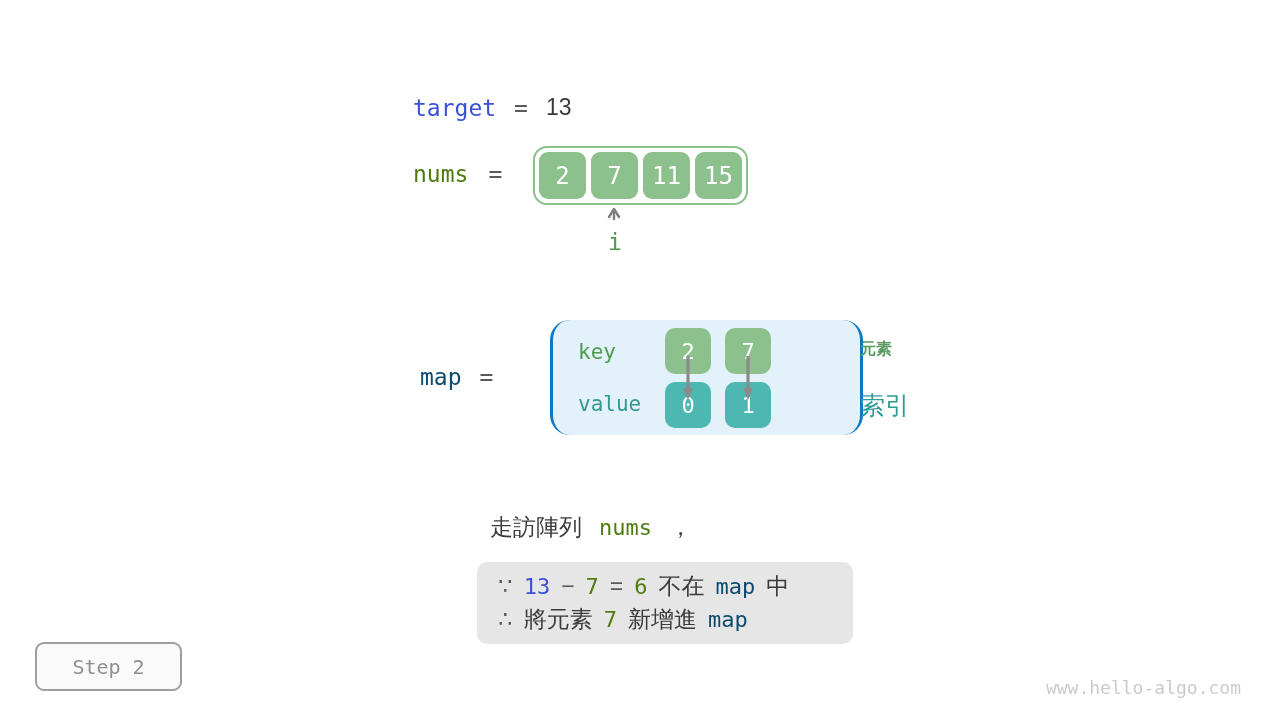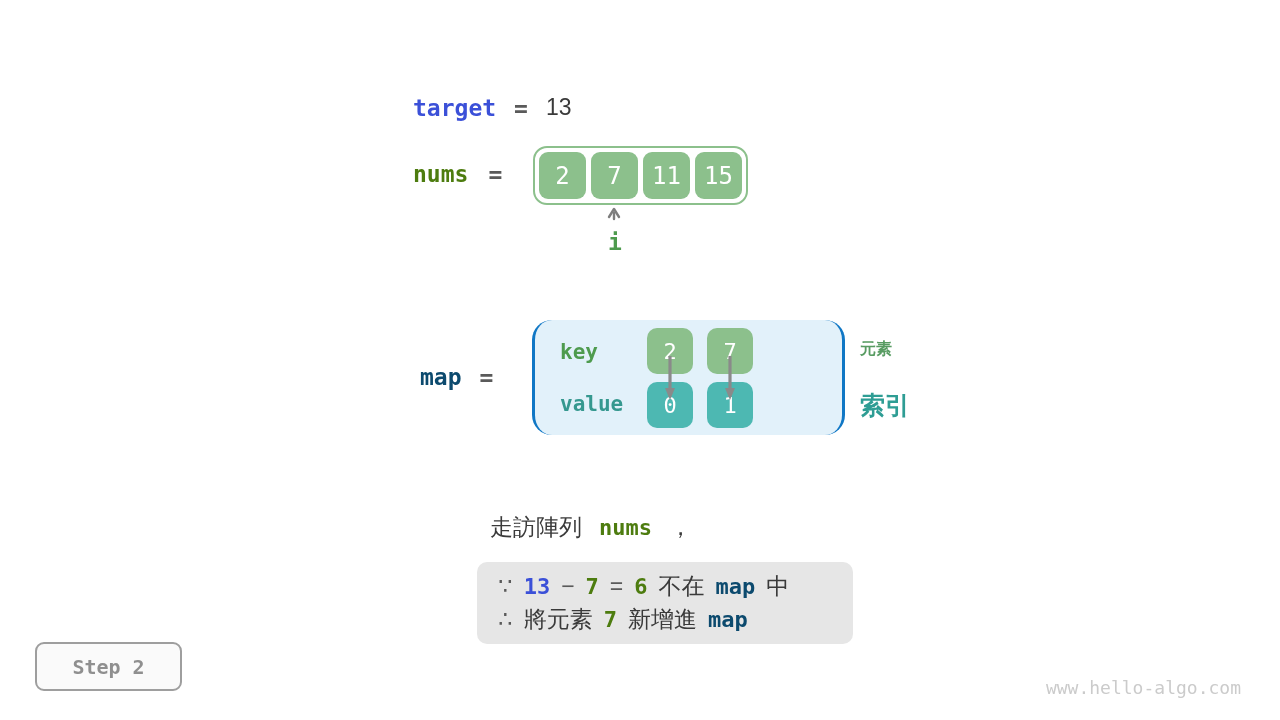--- a/index.html
+++ b/index.html
@@ -8,21 +8,21 @@
     position: relative;
     width: 1280px;
     height: 720px;
     background: #ffffff;
     overflow: hidden;
     font-family: "Liberation Sans", "DejaVu Sans", sans-serif;
     color: #3a3a3a;
   }
   .abs { position: absolute; }
   .mono  { font-family: "DejaVu Sans Mono", "Liberation Mono", monospace; }
-  .mono-b { font-family: "DejaVu Sans Mono", "Liberation Mono", monospace; font-weight: bold; }
+  .mono-b { font-family: "DejaVu Sans Mono", "Liberation Mono", monospace; font-weight: normal; }
   .royal   { color: #3b50d8; }
   .azure   { color: #0c4a6e; }
   .green-t { color: #4d7c0f; }
   .sym     { color: #5a5a5a; }
   .dark    { color: #3a3a3a; }
 
   .row { display: flex; align-items: center; }
 
   
   .target-line { left: 413px; top: 94px; font-size: 23px; gap: 18px; }
@@ -41,42 +41,42 @@
     display: flex; align-items: center; justify-content: center;
     font-size: 24px;
   }
   .pointer-arrow { left: 606px; top: 206px; width: 16px; height: 16px; }
   .pointer-label { left: 607px; top: 229px; width: 16px; text-align: center;
     font-size: 23px; color: #4e9b4e; }
 
   
   .map-label { left: 420px; top: 364px; font-size: 23px; gap: 18px; }
   .map-box {
-    left: 532px; top: 320px; width: 313px; height: 115px;
+    left: 550px; top: 320px; width: 313px; height: 115px;
     background: #e2f1fa;
     border-left: 3px solid #1077c5; border-right: 3px solid #1077c5;
     border-top: 0; border-bottom: 0;
     border-radius: 20px;
   }
   .map-key-label   { left: 25px; top: 20px; font-size: 21px; color: #4e9b4e; }
   .map-value-label { left: 25px; top: 72px; font-size: 21px; color: #35988f; }
   .map-cell {
     position: absolute; width: 46px; height: 46px; border-radius: 10px;
     color: #ffffff; display: flex; align-items: center; justify-content: center;
     font-size: 22px;
   }
   .key-cell { background: #8cc08c; top: 8px; }
   .val-cell { background: #4db8b2; top: 62px; }
   .kv-col0 { left: 112px; }
   .kv-col1 { left: 172px; }
   .kv-arrow { position: absolute; width: 12px; height: 48px; top: 34px; }
   .kv-arrow-col0 { left: 129px; }
   .kv-arrow-col1 { left: 189px; }
   .anno-key   { left: 860px; top: 339px; font-size: 16px; font-weight: bold; color: #579b61; }
-  .anno-value { left: 860px; top: 389px; font-size: 25px; font-weight: bold; color: #2e9d94; }
+  .anno-value { left: 860px; top: 389px; font-size: 25px; font-weight: normal; color: #2e9d94; }
 
   
   .caption { left: 490px; top: 512px; font-size: 23px; gap: 17px; }
   .caption .code { font-size: 22px; }
   .note-box {
     left: 477px; top: 562px; width: 376px; height: 82px;
     background: #e6e6e6; border-radius: 10px;
     padding: 9px 21px;
     display: flex; flex-direction: column; justify-content: space-between;
   }

